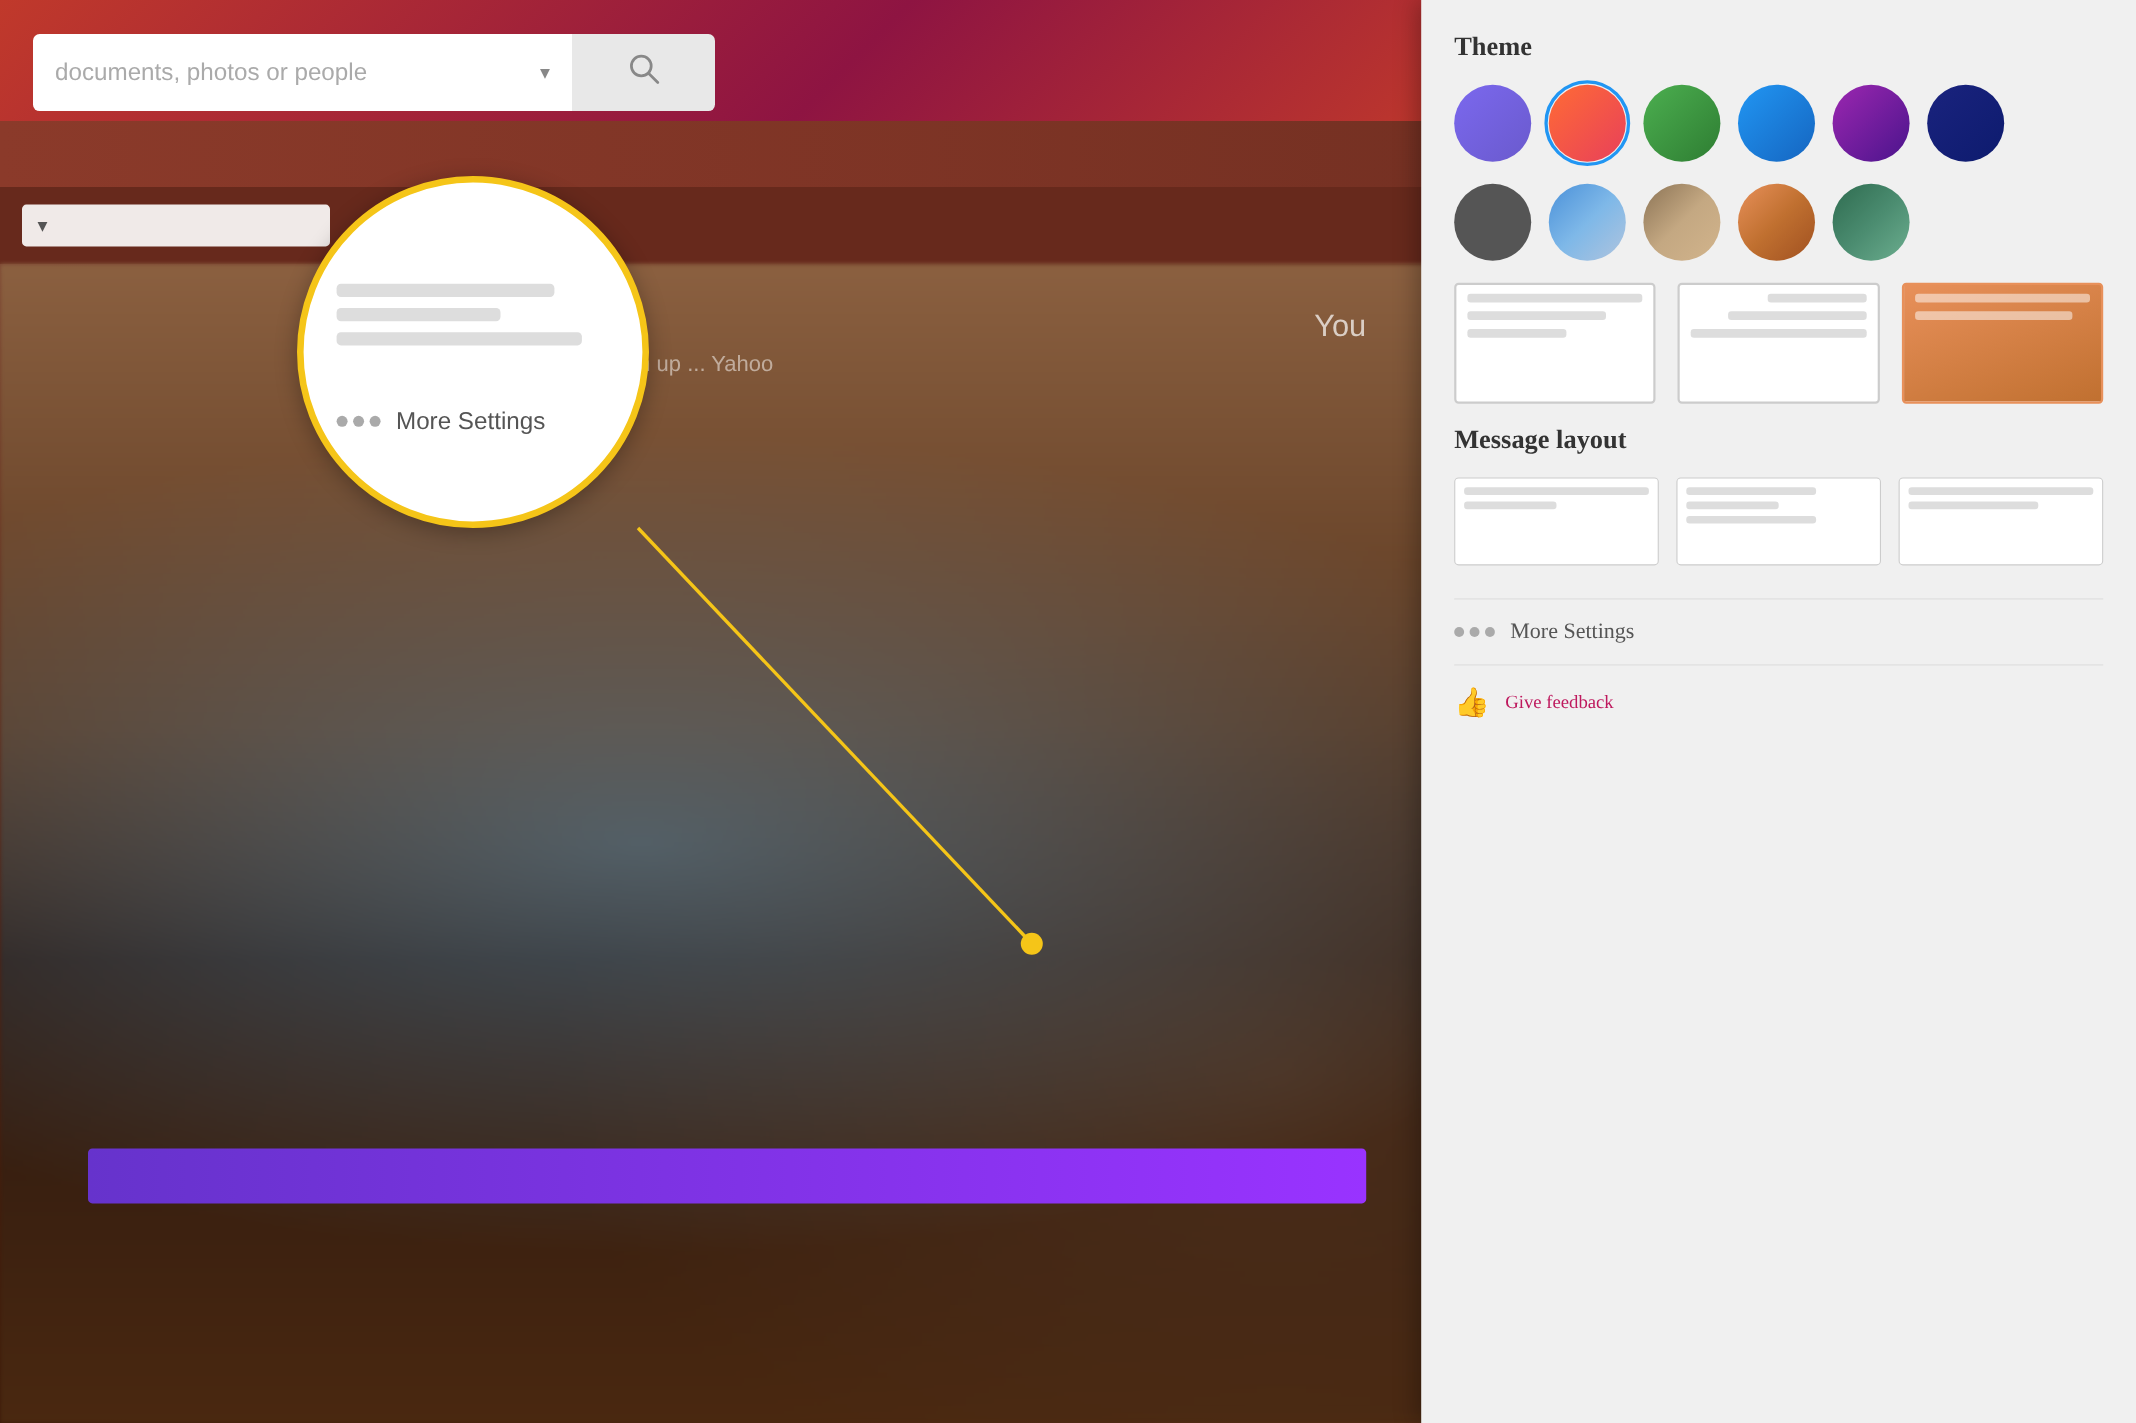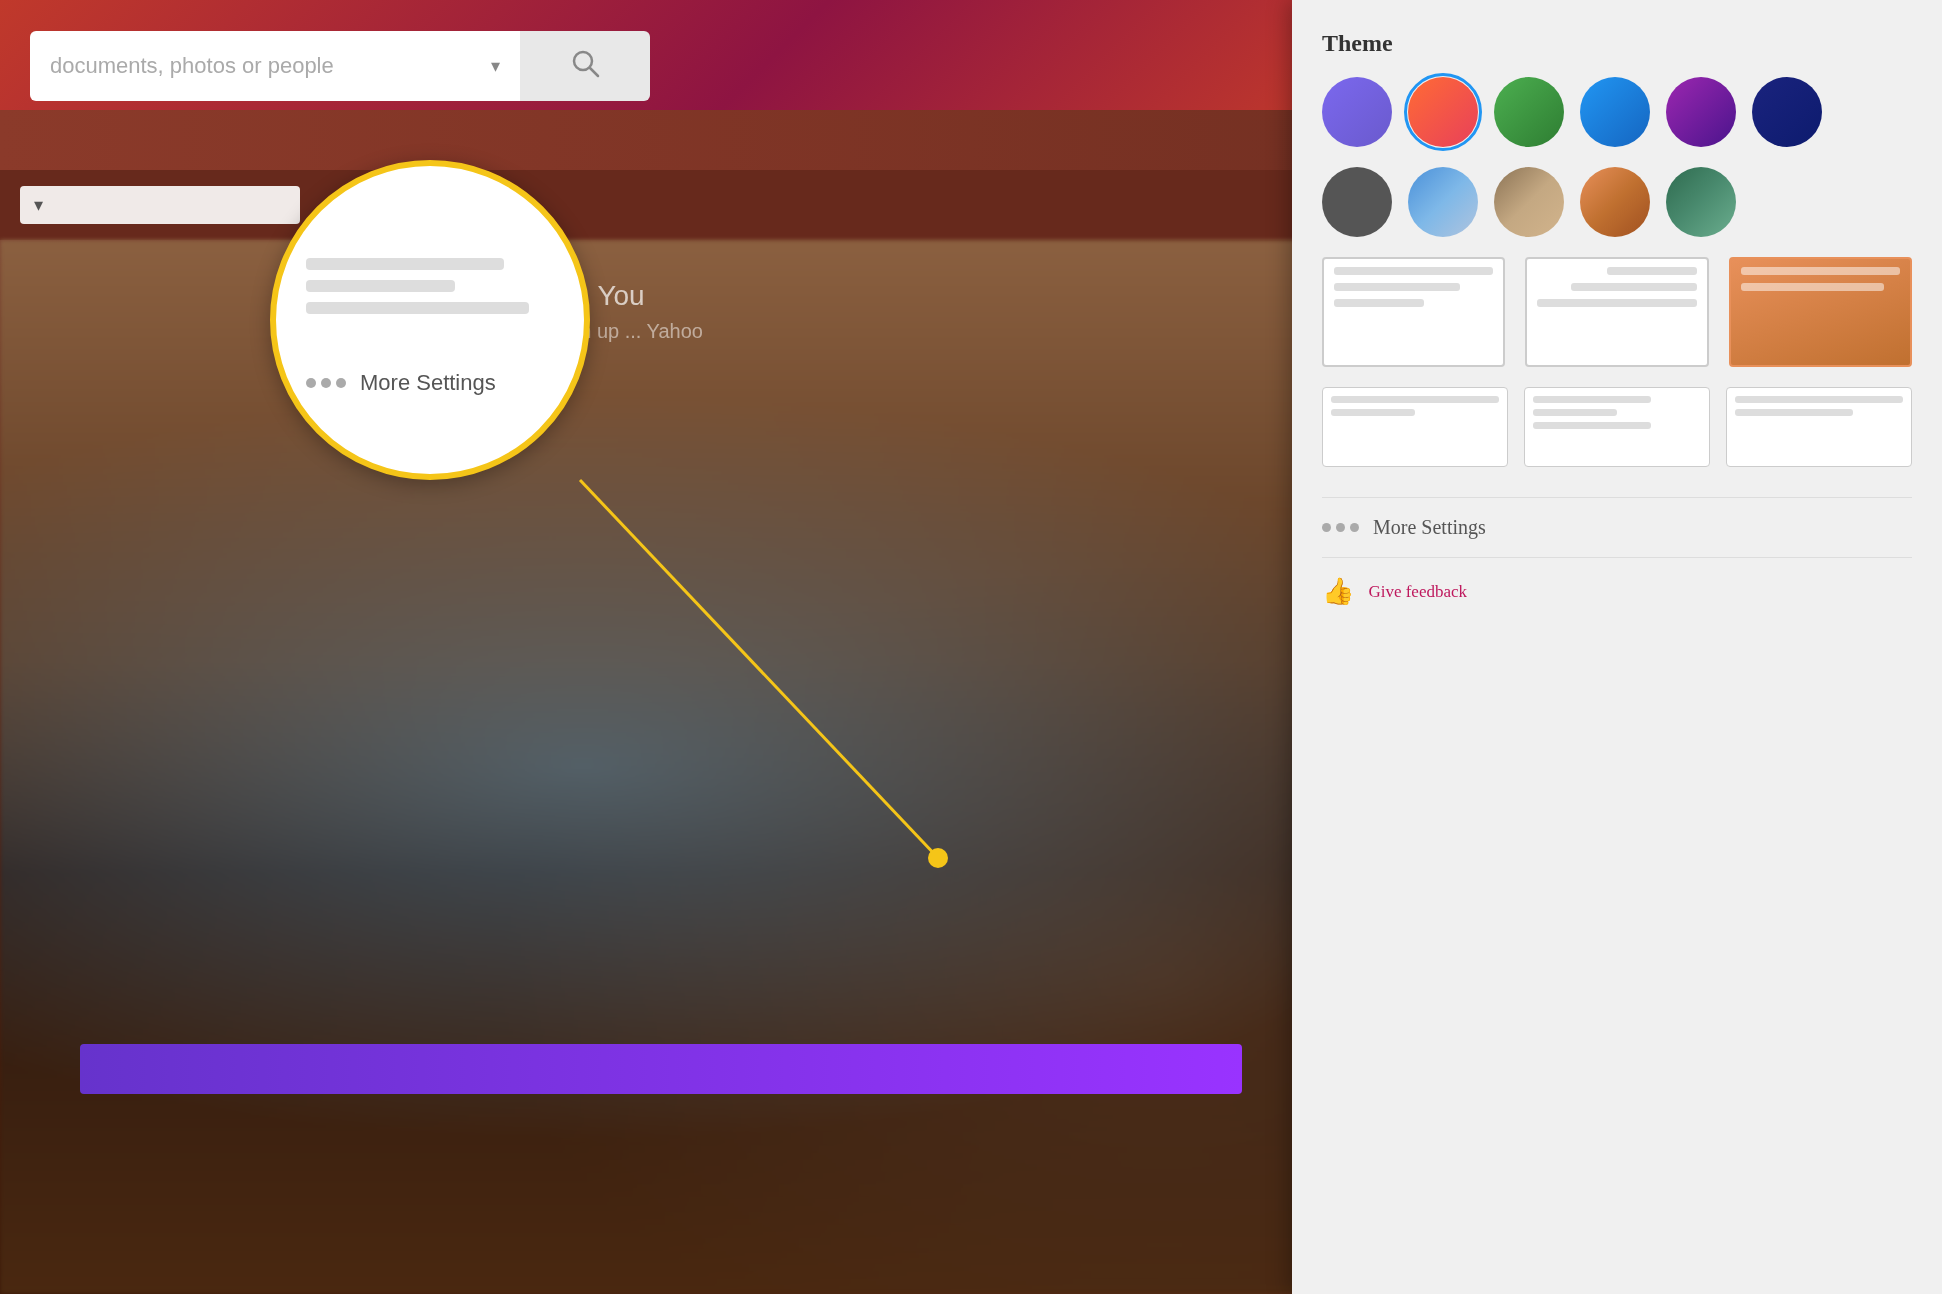--- a/index.html
+++ b/index.html
@@ -220,20 +220,21 @@
       position: absolute;
       top: 40px;
       left: 0;
       right: 700px;
       text-align: center;
     }
 
     .center-title {
       font-size: 28px;
       color: rgba(255,255,255,0.7);
+      text-align: right;
     }
 
     .center-subtitle {
       font-size: 20px;
       color: rgba(255,255,255,0.5);
       margin-top: 8px;
     }
 
     
     .settings-panel {
@@ -675,20 +676,21 @@
       <div class="preview-line" style="width:70%;margin-left:auto;margin-right:10px"></div>
       <div class="preview-line"></div>
     </div>
     <div class="layout-preview selected">
       <div class="preview-line"></div>
       <div class="preview-line" style="width:80%"></div>
     </div>
   </div>
 
 
+  <div class="section-title">Message layout</div>
   <div class="message-layout-previews">
     <div class="msg-preview">
       <div class="msg-line"></div>
       <div class="msg-line short"></div>
     </div>
     <div class="msg-preview">
       <div class="msg-line medium"></div>
       <div class="msg-line short"></div>
       <div class="msg-line medium"></div>
     </div>

